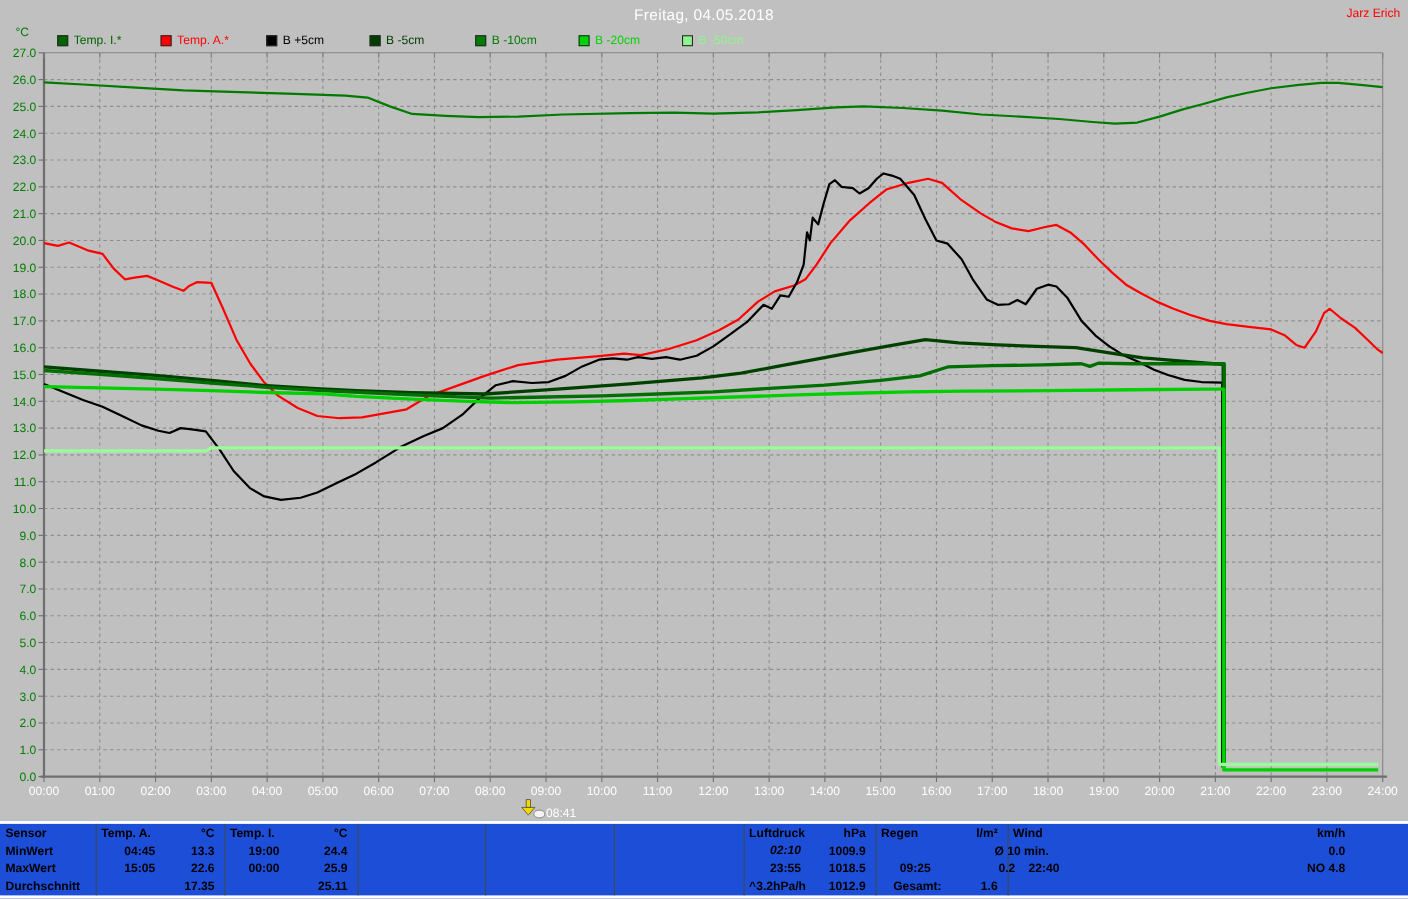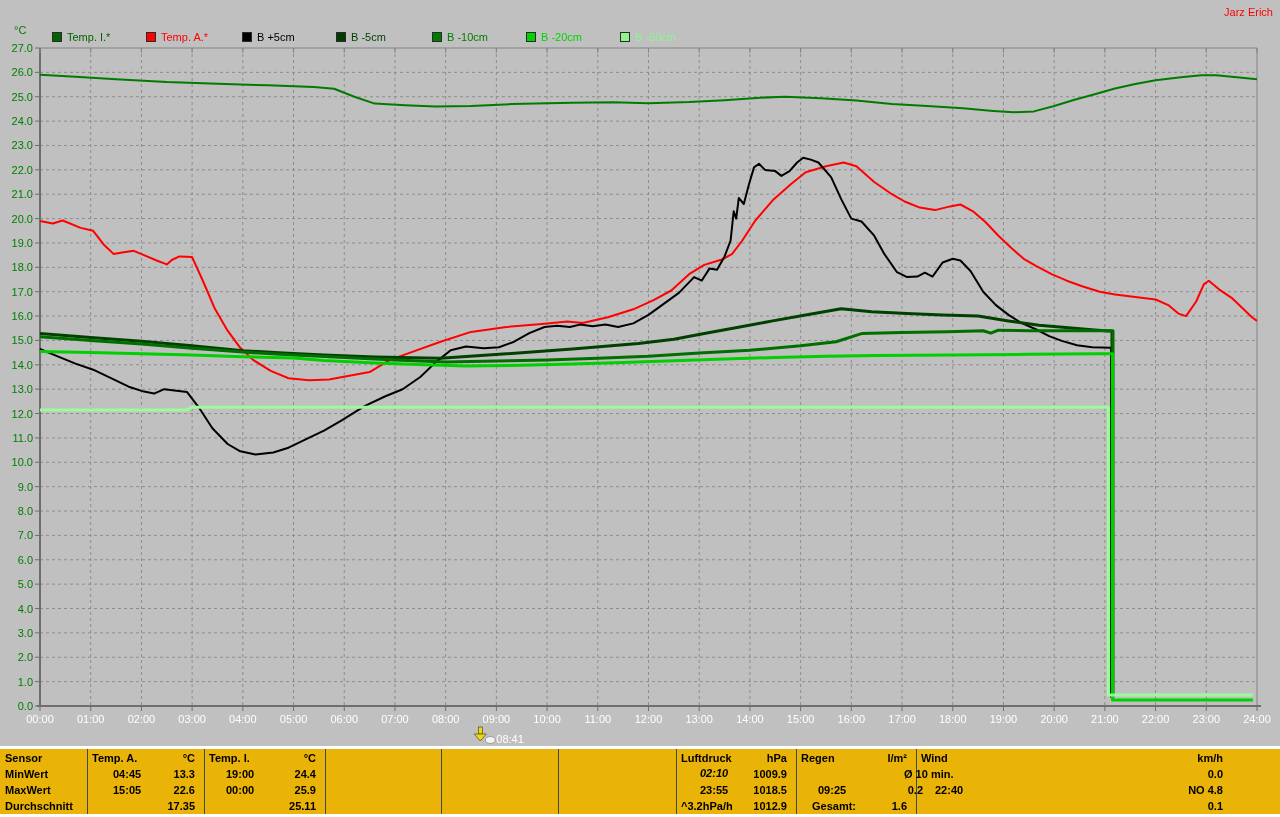--- a/index.html
+++ b/index.html
@@ -214,20 +214,21 @@
       <polyline points="40.0,333.6 90.7,337.5 141.4,341.2 192.1,345.8 242.8,350.7 283.4,353.1 324.0,355.1 374.7,357.0 440.6,358.2 506.5,353.8 572.4,349.0 638.4,343.6 673.9,339.2 704.3,333.6 739.8,327.0 772.7,320.9 805.7,314.9 841.2,308.8 871.6,311.7 907.1,313.6 942.6,314.9 978.1,316.1 1008.5,320.9 1039.0,325.3 1074.5,328.3 1094.7,330.0 1112.0,331.2 1112.0,697.5" fill="none" stroke="#004100" stroke-width="3" stroke-linejoin="round"></polyline>
       <polyline points="40.0,336.8 90.7,340.4 141.4,344.1 192.1,348.2 242.8,352.1 293.5,355.1 344.3,357.5 395.0,359.9 445.7,361.9 496.4,360.9 547.1,359.9 597.8,358.2 648.5,356.3 699.2,353.1 749.9,350.2 800.6,345.8 836.1,341.7 861.5,333.6 902.0,332.4 947.7,331.7 983.2,330.7 990.8,333.1 998.4,330.2 1028.8,330.7 1079.5,330.7 1113.0,330.7 1113.0,697.5" fill="none" stroke="#006f00" stroke-width="3" stroke-linejoin="round"></polyline>
       <polyline points="40.0,351.4 90.7,352.6 141.4,353.8 192.1,355.1 242.8,356.8 293.5,358.0 324.0,360.4 374.7,362.9 425.4,364.8 466.0,366.0 521.7,365.3 572.4,364.1 623.1,362.4 673.9,360.7 724.6,359.0 775.3,357.5 826.0,356.3 876.7,355.6 952.8,355.1 1028.8,354.3 1099.8,353.8 1112.5,353.8 1112.5,699.9 1252.9,699.9" fill="none" stroke="#00d000" stroke-width="3" stroke-linejoin="round"></polyline>
       <polyline points="40.0,409.9 187.1,409.9 192.1,407.2 1108.4,407.2 1108.4,695.0 1252.9,695.0" fill="none" stroke="#99fb99" stroke-width="3" stroke-linejoin="round"></polyline>
       <rect x="478.3004583333333" y="727" width="4" height="7" fill="#f0d800" stroke="#333" stroke-width="0.6"></rect>
       <polygon points="474.3004583333333,734 486.3004583333333,734 480.3004583333333,741" fill="#f0d800" stroke="#333" stroke-width="0.6"></polygon>
       <ellipse cx="490.3004583333333" cy="740" rx="5" ry="3.5" fill="#f4f4f4" stroke="#9a9a9a"></ellipse>
       <text x="496.3004583333333" y="743" fill="#ffffff" font-size="11" font-family="&quot;Liberation Sans&quot;,sans-serif">08:41</text>
     </svg>
 
+  <div class="hdr-title">Freitag, 04.05.2018</div>
   <div class="hdr-owner">Jarz Erich</div>
   <div class="y-unit">°C</div>
   <div id="legend">
       <div class="legend-item" style="left: 52px; color: rgb(0, 100, 0);">
         <span class="legend-swatch" style="background: rgb(0, 100, 0);"></span>
         <span>Temp. I.*</span>
       </div>
       <div class="legend-item" style="left: 146px; color: rgb(255, 0, 0);">
         <span class="legend-swatch" style="background: rgb(255, 0, 0);"></span>
         <span>Temp. A.*</span>
@@ -247,21 +248,21 @@
       <div class="legend-item" style="left: 526px; color: rgb(0, 212, 0);">
         <span class="legend-swatch" style="background: rgb(0, 212, 0);"></span>
         <span>B -20cm</span>
       </div>
       <div class="legend-item" style="left: 620px; color: rgb(142, 245, 142);">
         <span class="legend-swatch" style="background: rgb(142, 245, 142);"></span>
         <span>B -50cm</span>
       </div>
     </div>
 
-  <div id="stats-table" style="background: #eab308;">
+  <div id="stats-table" style="background: #1d4ed8;">
       <div class="tdiv" style="left: 87px;"></div>
       <div class="tdiv" style="left: 204px;"></div>
       <div class="tdiv" style="left: 325px;"></div>
       <div class="tdiv" style="left: 441px;"></div>
       <div class="tdiv" style="left: 558px;"></div>
       <div class="tdiv" style="left: 676px;"></div>
       <div class="tdiv" style="left: 796px;"></div>
       <div class="tdiv" style="left: 916px;"></div>
       <div class="cell" style="left: 5px; top: 1px;">Sensor</div>
       <div class="cell" style="left: 5px; top: 17px;">MinWert</div>
@@ -294,15 +295,14 @@
       <div class="cell" style="left: 818px; top: 33px;">09:25</div>
       <div class="cell r" style="left: 796px; top: 33px; width: 111px; padding-left: 16px;">0.2</div>
       <div class="cell" style="left: 800px; top: 49px; margin-left: 12px;">Gesamt:</div>
       <div class="cell r" style="left: 796px; top: 49px; width: 111px; text-align: right;">1.6</div>
       <div class="cell" style="left: 921px; top: 1px;">Wind</div>
       <div class="cell r" style="left: 916px; top: 1px; width: 307px;">km/h</div>
       <div class="cell" style="left: 904px; top: 17px;">Ø 10 min.</div>
       <div class="cell r" style="left: 916px; top: 17px; width: 307px;">0.0</div>
       <div class="cell" style="left: 935px; top: 33px;">22:40</div>
       <div class="cell r" style="left: 916px; top: 33px; width: 307px;">NO 4.8</div>
-      <div class="cell r" style="left: 916px; top: 49px; width: 307px;">0.1</div>
     </div>
 </div>
 
 </body></html>

